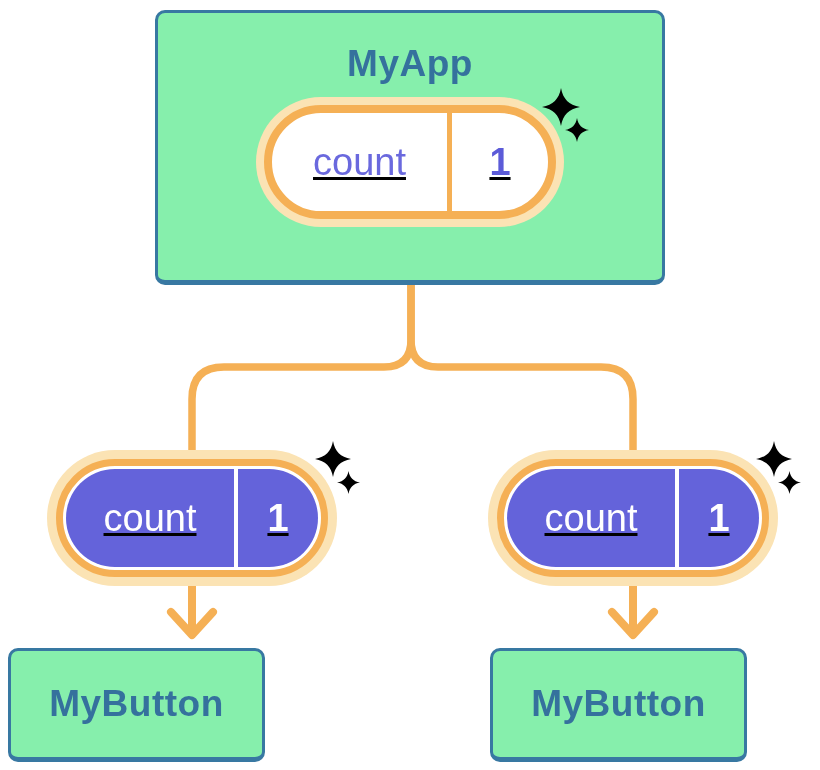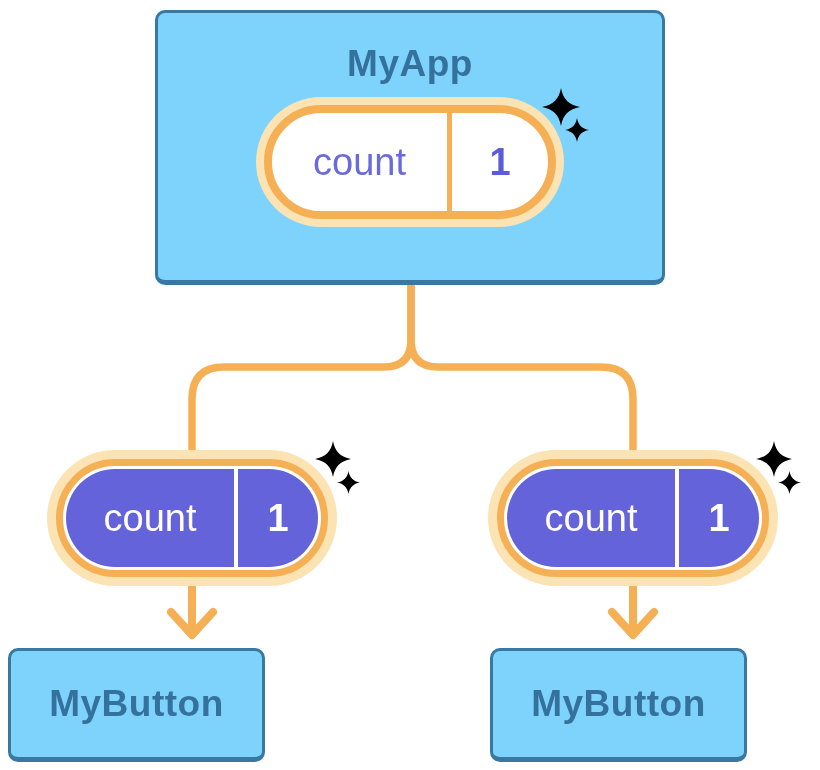--- a/index.html
+++ b/index.html
@@ -3,38 +3,38 @@
 <meta charset="utf-8">
 <style>
   html,body { margin:0; padding:0; background:#ffffff; }
   .stage {
     position:relative; width:820px; height:770px; background:#ffffff;
     font-family:"Liberation Sans","DejaVu Sans",sans-serif; overflow:hidden;
   }
   #connectors { position:absolute; left:0; top:0; z-index:0; }
 
   .card {
-    position:absolute; box-sizing:border-box; background:#7dd3fc;
+    position:absolute; box-sizing:border-box; background:#86efac;
     border:3px solid #3878a2; border-bottom-width:5px; border-radius:10px;
     display:flex; flex-direction:column; align-items:center; z-index:1;
   }
   .card .title {
     color:#35719d; font-size:37px; font-weight:bold; letter-spacing:0.5px;
   }
   .card-myapp { left:155px; top:10px; width:510px; height:275px; }
   .card-myapp .title { margin-top:30px; }
   .card-mybutton { top:648px; width:257px; height:114px; justify-content:center; }
   .card-mybutton.pos-left  { left:8px; }
   .card-mybutton.pos-right { left:490px; }
 
   
   .pill-outline { position:relative; margin-top:12px; width:308px; height:130px; }
   .glow {
     box-sizing:border-box; width:100%; height:100%;
-    background:#fbe3b4; border-radius:68px; padding:8px;
+    background:#fbe3b4; border-radius:68px; padding:8px;text-decoration:underline;
   }
   .pill-outline .ring {
     box-sizing:border-box; height:100%; border:8px solid #f5b055;
     background:#ffffff; border-radius:57px; display:flex; overflow:hidden;
   }
   .pill-outline .state-label {
     flex:1; display:flex; align-items:center; justify-content:center;
     color:#6a69de; font-size:38px;
   }
   .pill-outline .state-divider { width:5px; background:#f5b055; }

